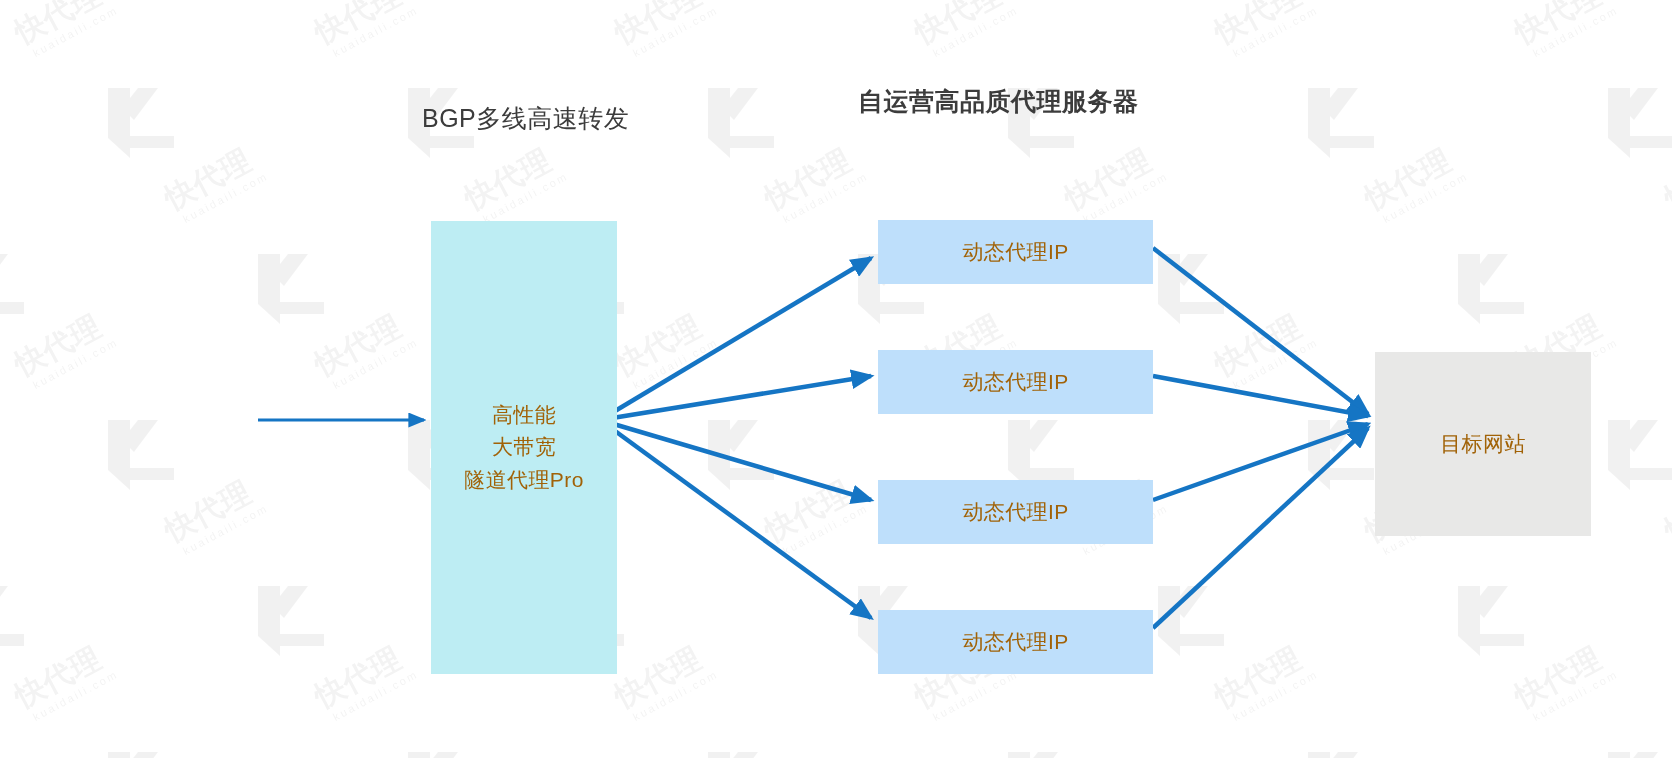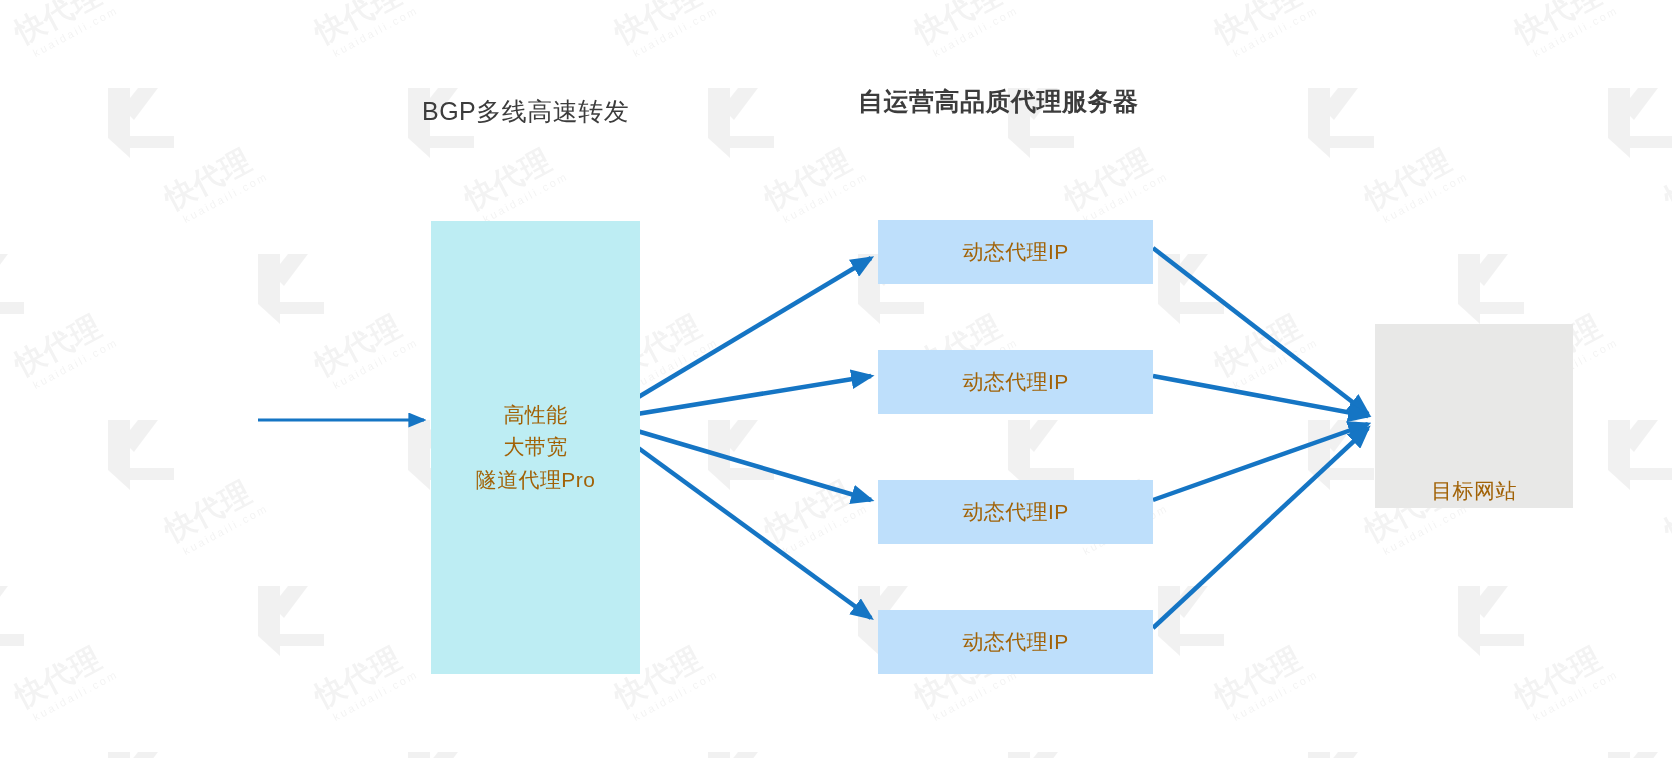--- a/index.html
+++ b/index.html
@@ -82,21 +82,21 @@
   }
 
   .section-title {
     position: absolute;
     font-size: 25px;
     color: #3c3c3c;
     white-space: nowrap;
     letter-spacing: 0.5px;
     z-index: 4;
   }
-  #title-bgp { left: 422px; top: 95px; }
+  #title-bgp { left: 422px; top: 102px; }
   #title-proxy { left: 858px; top: 85px; font-weight: bold; }
 
   .node {
     position: absolute;
     display: flex;
     align-items: center;
     justify-content: center;
     text-align: center;
     z-index: 4;
     box-sizing: border-box;
@@ -107,27 +107,26 @@
     line-height: 1.55;
     letter-spacing: 0.4px;
     white-space: pre-line;
   }
 
   #node-user-server {
     left: 68px;  top: 338px;  width: 207px; height: 184px;
     background: #e8e8e7;
   }
   #node-tunnel-proxy {
-    left: 431px; top: 221px;  width: 209px; height: 453px;
+    left: 431px; top: 221px;  width: 186px; height: 453px;
     background: #bdedf3;
   }
   #node-target-site {
-    left: 1375px; top: 324px; width: 198px; height: 184px;
+    left: 1375px; top: 352px; width: 216px; height: 184px;
     background: #e8e8e7;
-    align-items: flex-end;
   }
   .node-proxy-ip {
     left: 878px; width: 275px; height: 64px;
     background: #bedffb;
   }
   #node-proxy-ip-0 { top: 220px; }
   #node-proxy-ip-1 { top: 350px; }
   #node-proxy-ip-2 { top: 480px; }
   #node-proxy-ip-3 { top: 610px; }
 </style>

